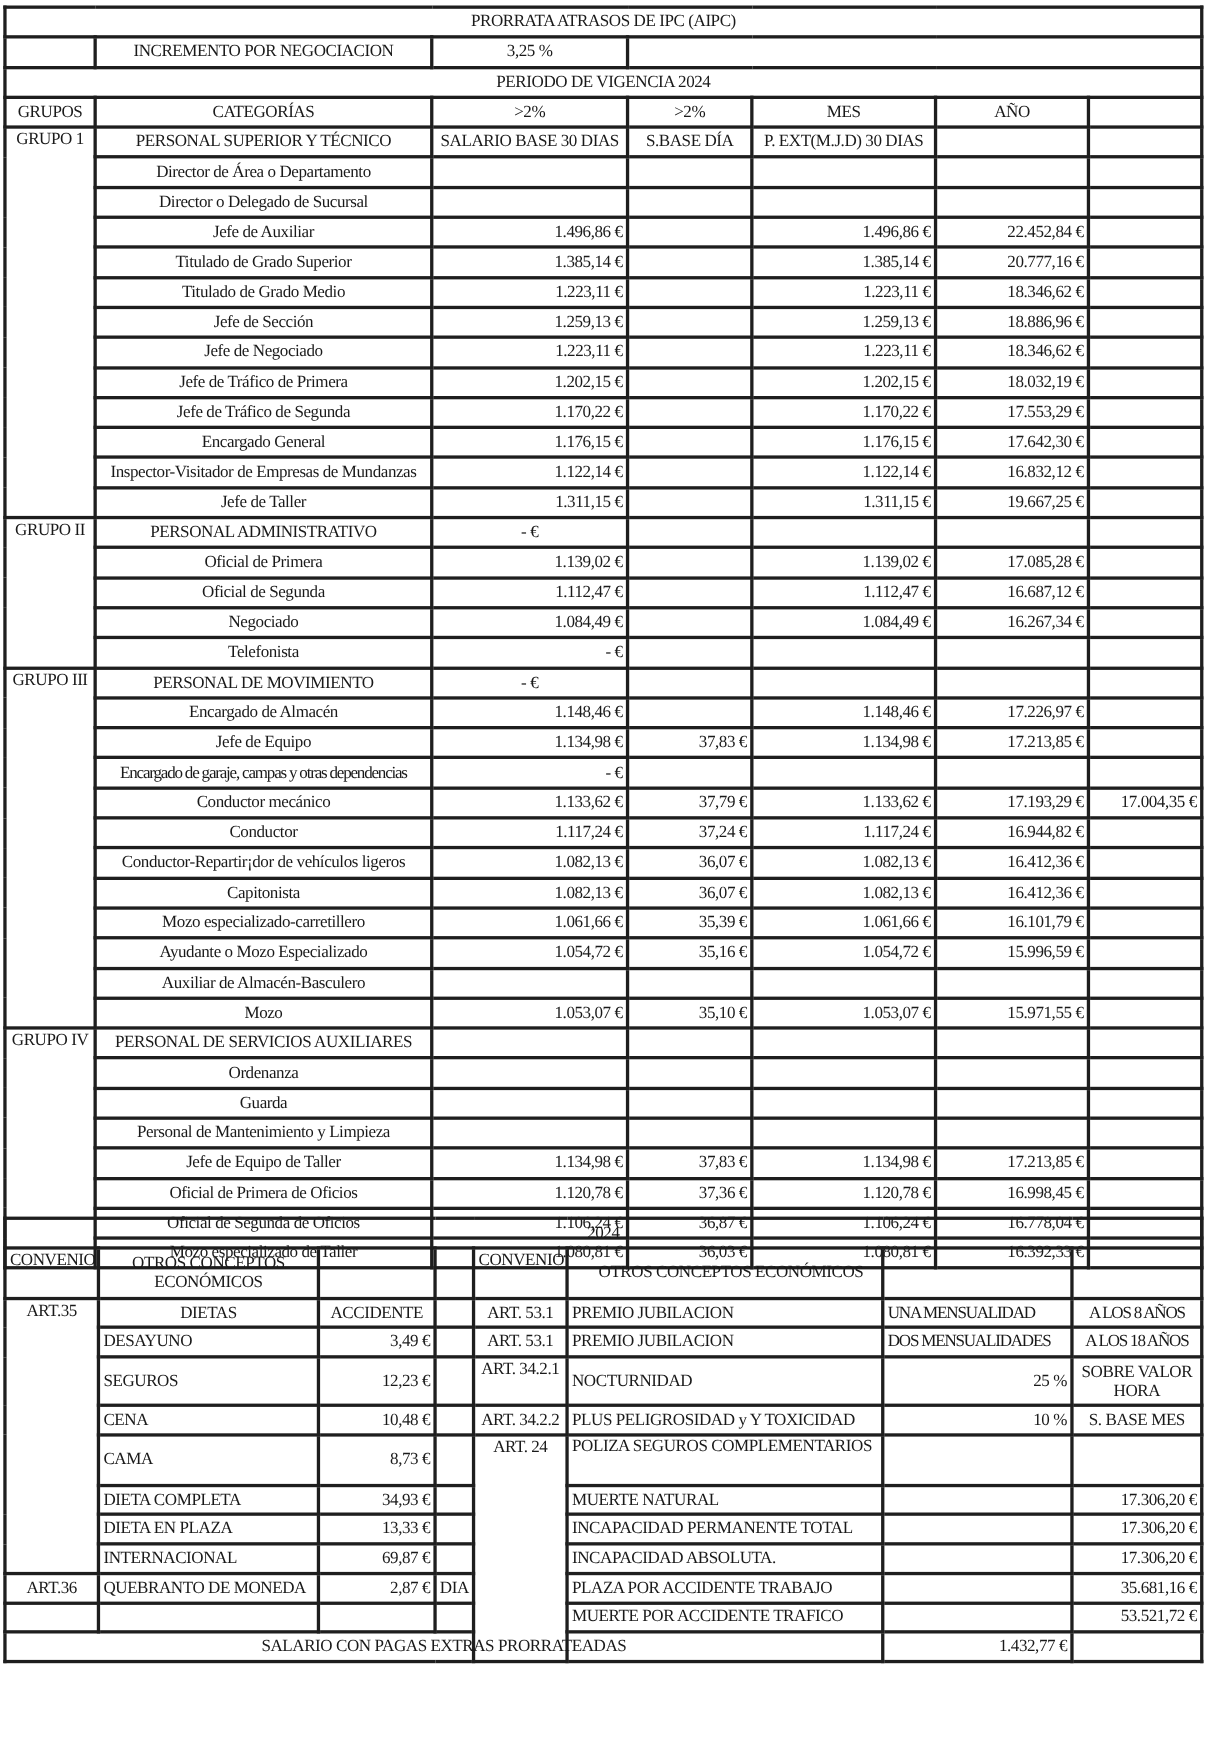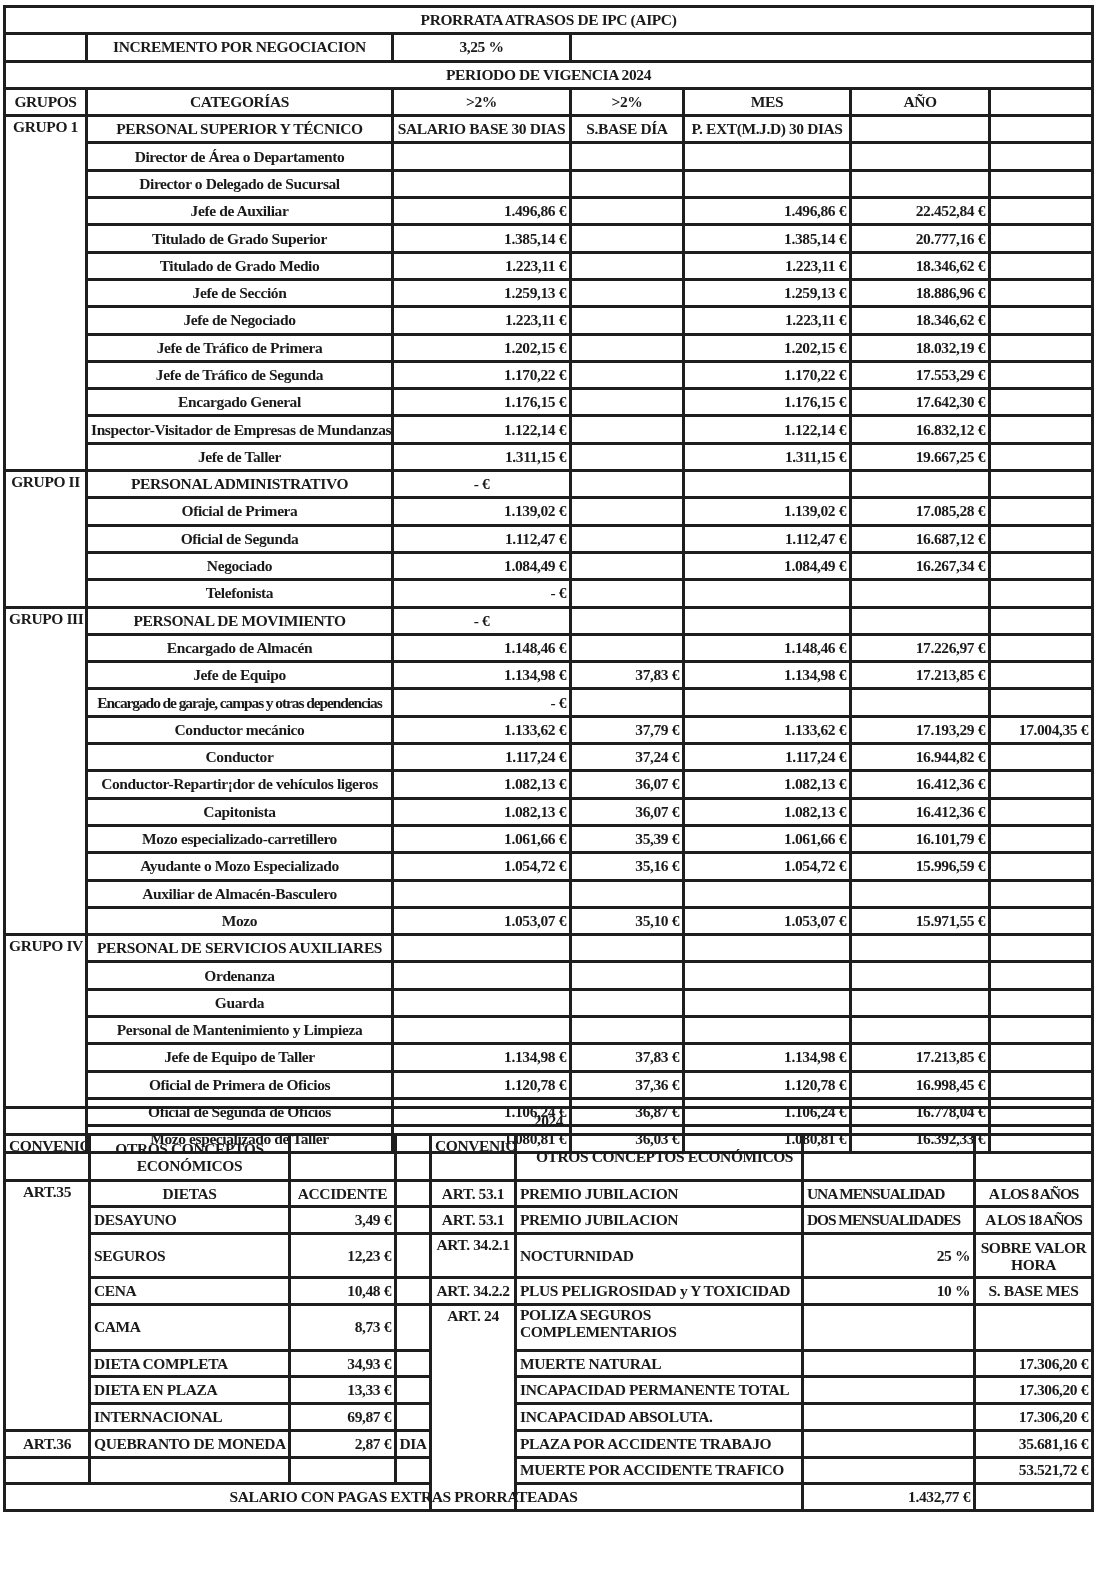--- a/index.html
+++ b/index.html
@@ -1,17 +1,17 @@
 <!DOCTYPE html>
 <html><head>
   <meta charset="utf-8">
   <style>
     html, body { margin: 0; padding: 0; background: #ffffff; }
     body { width: 1105px; height: 1585px; position: relative; font-family: "Liberation Serif", "DejaVu Serif", serif; color: #1a1a1a; }
-    table { border-collapse: collapse; position: absolute; left: 3px; table-layout: fixed; font-weight: bold; }
+    table { border-collapse: collapse; position: absolute; left: 3px; table-layout: fixed; }
     td { border: 3px solid #1e1e1e; padding: 0 3px; font-size: 15.5px; line-height: 20px; white-space: nowrap; overflow: hidden; letter-spacing: -0.4px; }
     #top-table { top: 5px; width: 1088px; }
     #top-table tr { height: 27.3px; }
     #bottom-table { top: 1106px; width: 1088px; }
     #bottom-table tr { height: 26.7px; }
     .c { text-align: center; }
     .r { text-align: right; }
     .l { text-align: center; }
     .top { vertical-align: top; margin-left: 36px; }
     .wrap { white-space: normal; line-height: 17px; }

